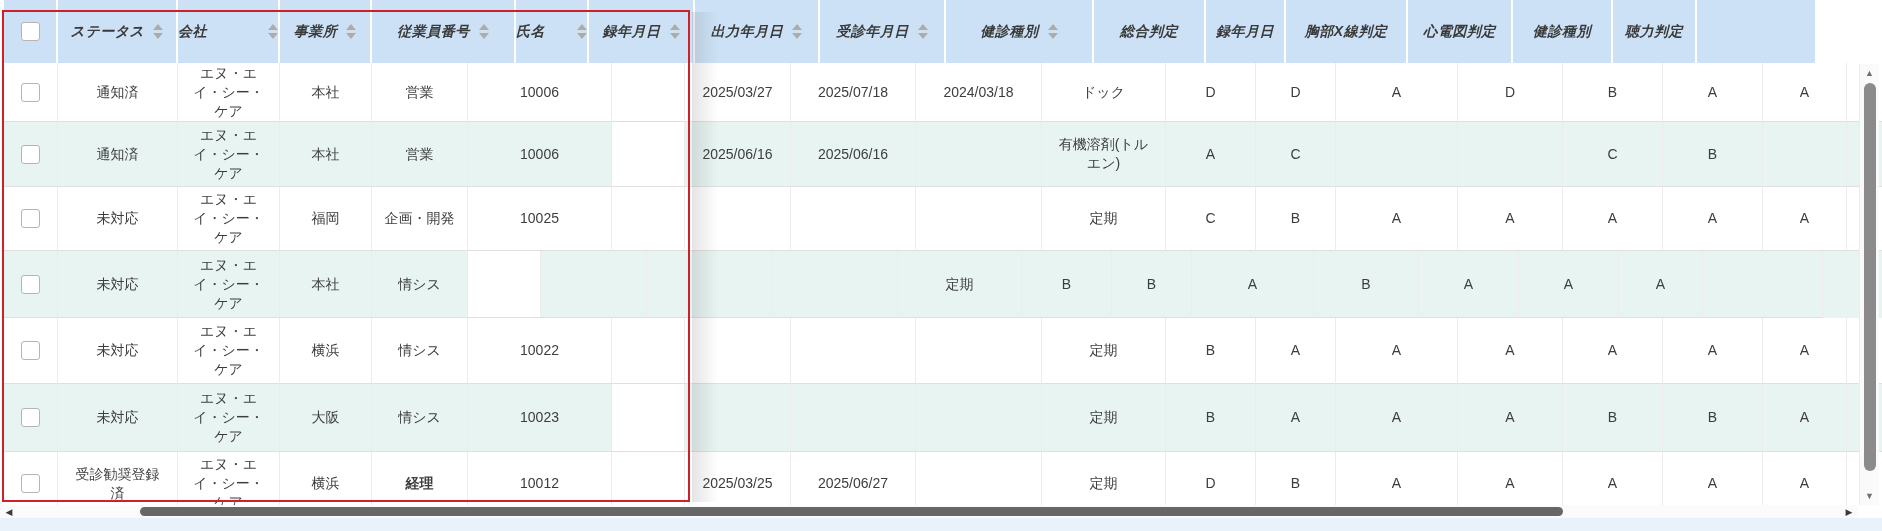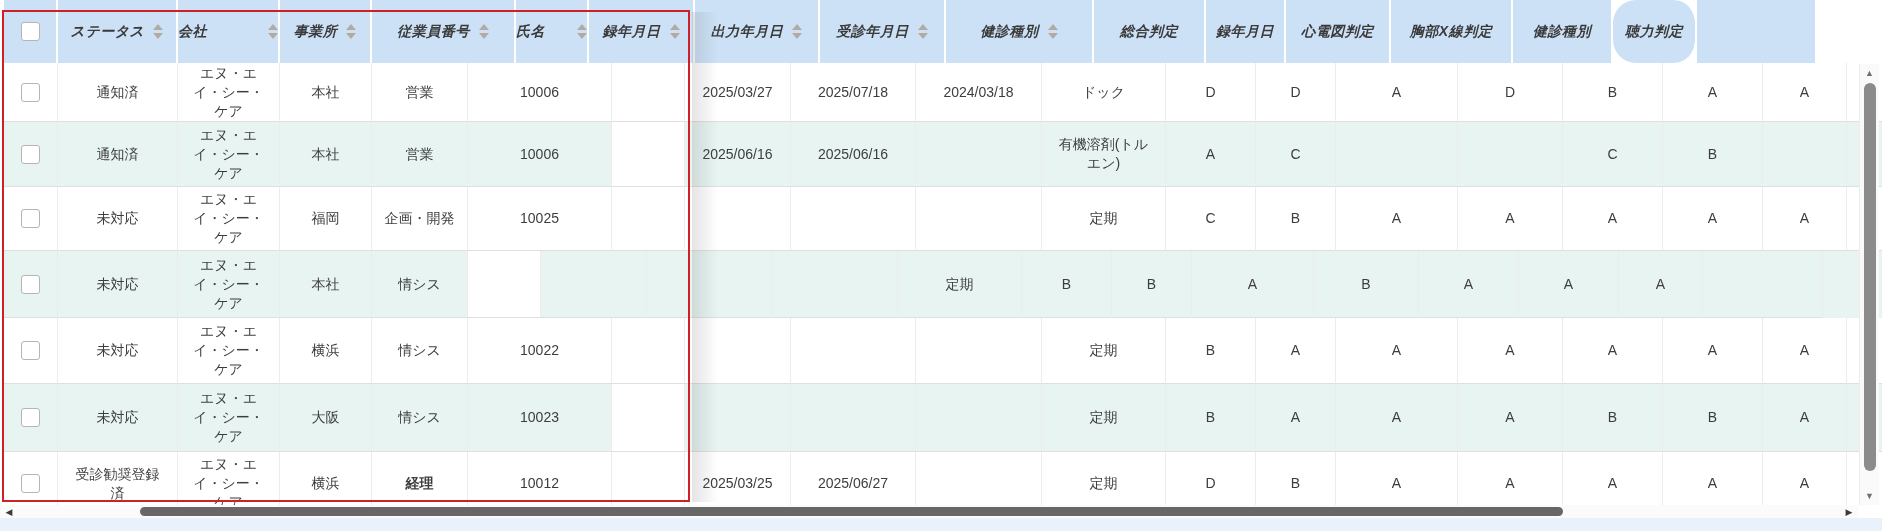--- a/index.html
+++ b/index.html
@@ -124,30 +124,30 @@
             <span class="up"></span>
             <span class="dn"></span>
           </span>
         </div>
         <div class="th" style="width: 112px;">
           <span class="lbl">総合判定</span>
         </div>
         <div class="th" style="width: 80px;">
           <span class="lbl">録年月日</span>
         </div>
+        <div class="th" style="width: 122px;">
+          <span class="lbl">胸部X線判定</span>
+        </div>
         <div class="th" style="width: 105px;">
           <span class="lbl">心電図判定</span>
         </div>
-        <div class="th" style="width: 122px;">
-          <span class="lbl">胸部X線判定</span>
-        </div>
         <div class="th" style="width: 100px;">
           <span class="lbl">健診種別</span>
         </div>
-        <div class="th" style="width: 84px; border-radius: 23px;">
+        <div class="th" style="width: 84px;">
           <span class="lbl">聴力判定</span>
         </div>
         <div class="th" style="width: 120px;"></div>
       </div>
     <div id="table-body">
         <div class="brow" style="height: 59px;">
           <div class="td" style="width: 54px;">
             <div class="cbx"></div>
           </div>
           <div class="td" style="width: 120px;">通知済</div>

